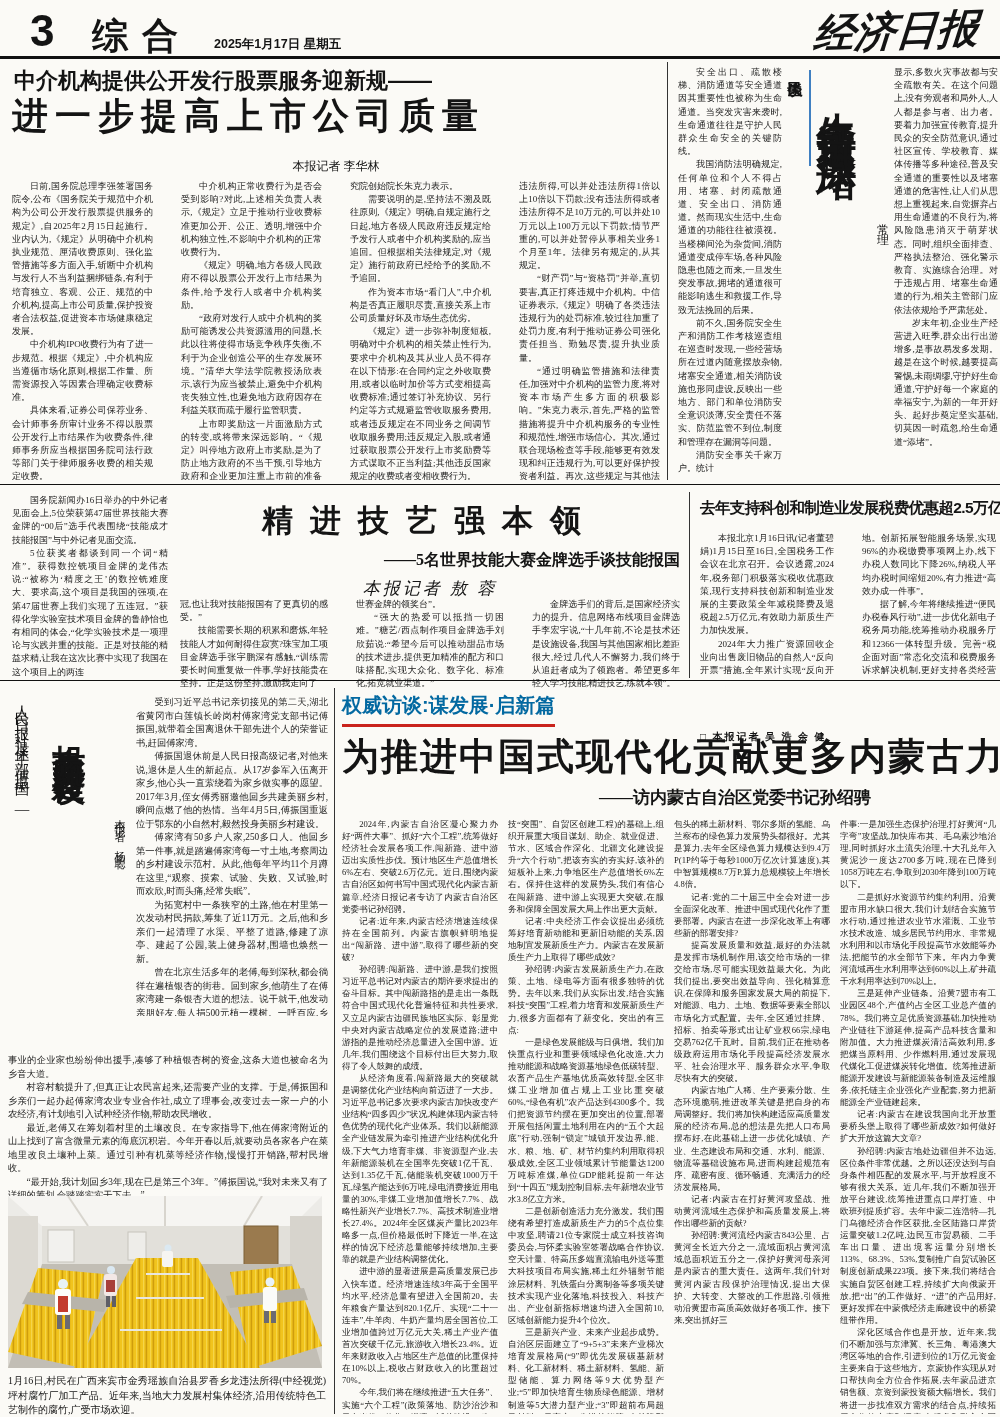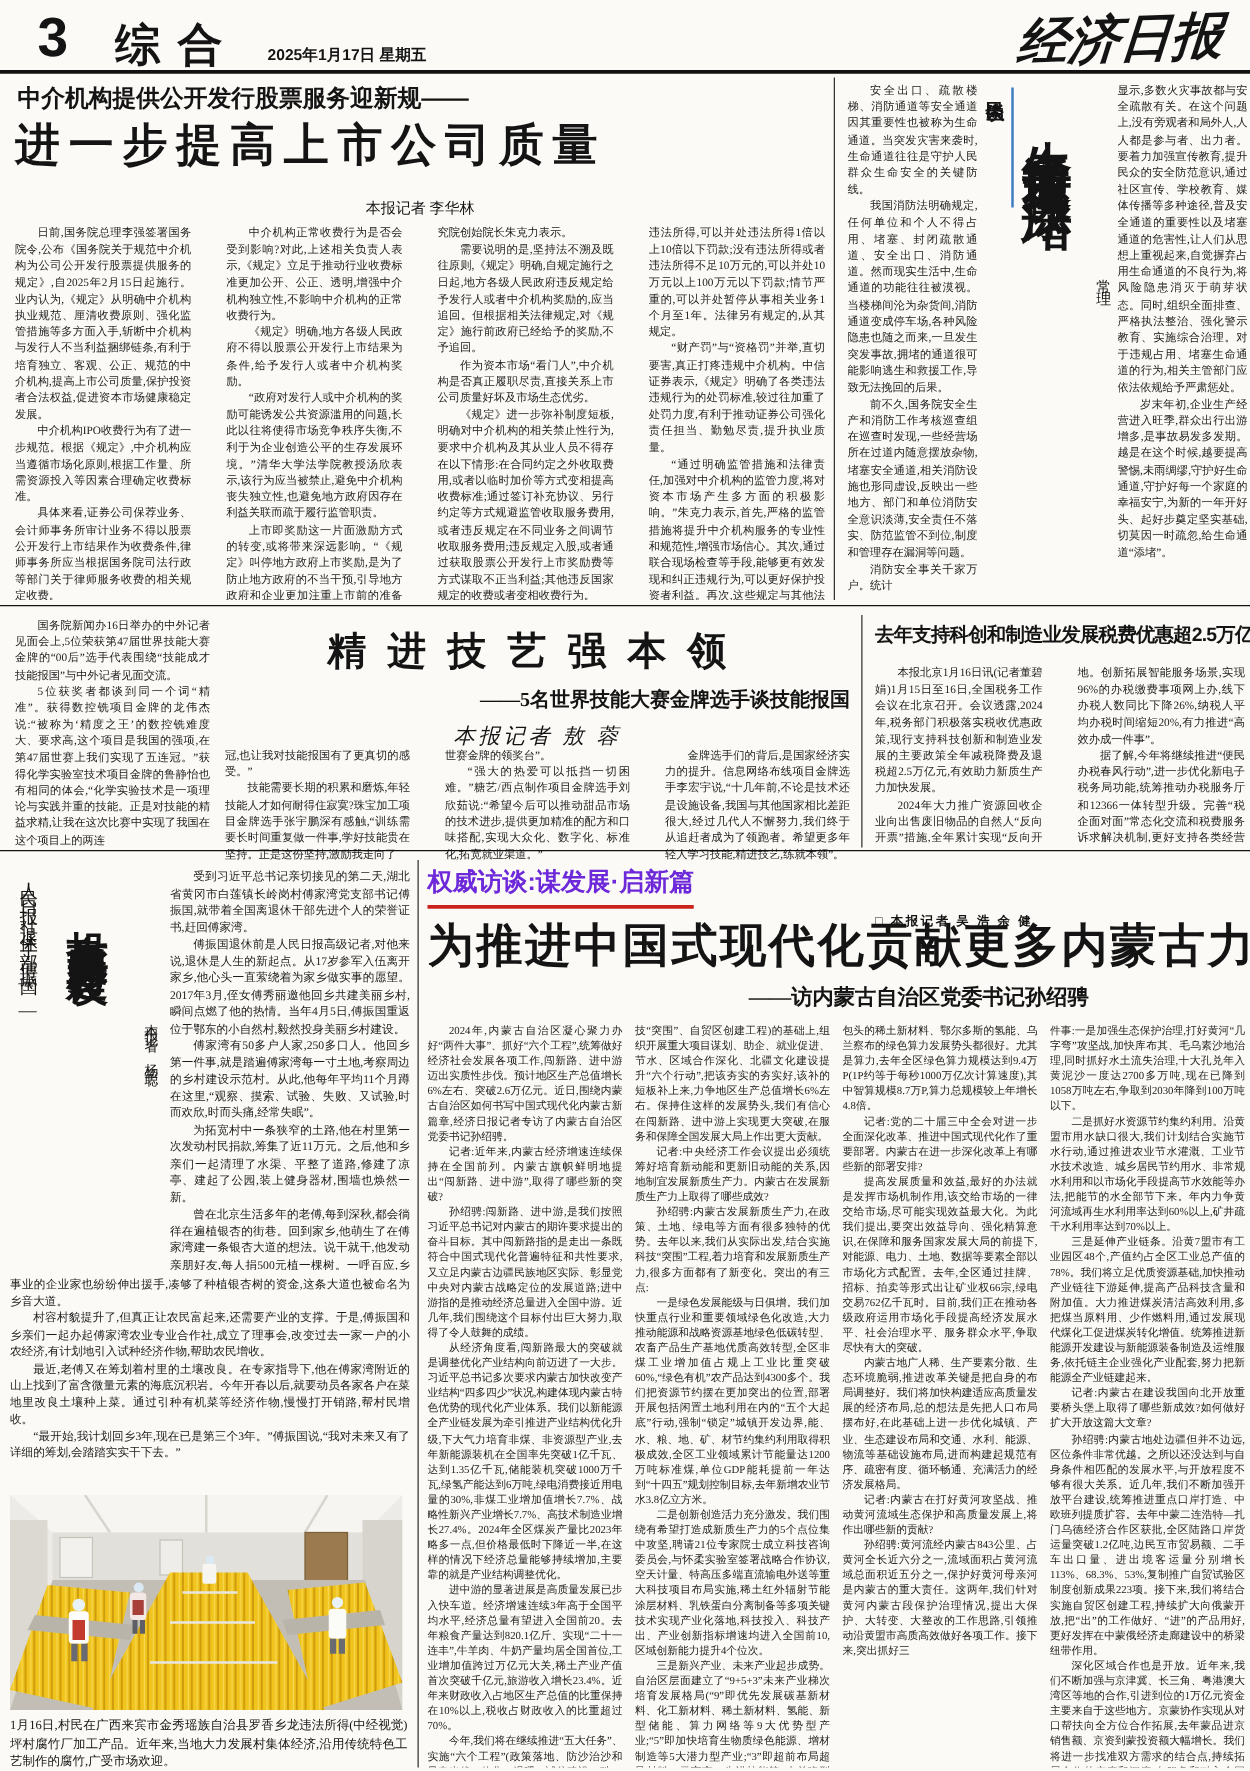--- a/index.html
+++ b/index.html
@@ -14,21 +14,21 @@
   .cont p:first-child{text-indent:0;}
   .colflex{display:flex;gap:28px;}
   .colflex>div{flex:1 1 0;}
   
   .pagenum{font-size:44px;font-weight:900;}
   .secname{font-size:36px;font-weight:900;letter-spacing:14px;}
   .pdate{font-size:12.5px;font-weight:700;}
   .masthead{font-size:41px;font-weight:900;font-style:italic;transform:skewX(-6deg) rotate(-2deg);
             font-family:"DejaVu Serif","Liberation Serif",serif;}
   
-  .kicker{font-size:19px;font-weight:800;}
+  .kicker{font-size:22px;font-weight:800;}
   .leadhead{font-size:36px;font-weight:900;letter-spacing:7px;text-align:left;white-space:nowrap;}
   .byline{font-size:12px;text-align:center;}
   
   .vtext{writing-mode:vertical-rl;text-orientation:upright;}
   .mslabel{font-size:15px;font-weight:800;border-right:2px solid #3f7fc1;padding-right:5px;line-height:18px;}
   .mshead{font-size:40px;font-weight:900;letter-spacing:6px;}
   .msauthor{font-size:12px;letter-spacing:10px;}
   
   .skillstitle{font-size:31px;font-weight:700;letter-spacing:17px;text-align:center;white-space:nowrap;}
   .skillssub{font-size:16px;font-weight:700;text-align:right;}
@@ -36,21 +36,21 @@
   
   .taxhead{font-size:15.5px;font-weight:800;letter-spacing:-0.6px;white-space:nowrap;}
   
   .ruralkicker{font-size:14.5px;letter-spacing:7px;}
   .ruralhead{font-size:33px;font-weight:900;letter-spacing:4px;}
   .ruralby{font-size:11px;letter-spacing:4px;}
   .rural .bodytext{font-size:9.3px;line-height:13.5px;}
   .caption{font-size:10px;line-height:14.5px;text-align:justify;}
   .caption .credit{float:right;}
   
-  .ivlabel{font-size:20px;font-weight:800;color:#6d28d9;border-bottom:3px solid #c9231c;
+  .ivlabel{font-size:20px;font-weight:800;color:#0369a1;border-bottom:3px solid #c9231c;
            padding-bottom:5px;white-space:nowrap;}
   .ivby{font-size:10px;font-weight:700;letter-spacing:2px;margin-top:30px;}
   .ivhead{font-size:37px;font-weight:900;letter-spacing:2px;white-space:nowrap;}
   .ivsub{font-size:17px;font-weight:700;text-align:center;}
   .interview .bodytext{font-size:8.6px;line-height:12.1px;}
 </style>
 </head>
 <body>
 
 <div class="paper">
@@ -158,21 +158,21 @@
     <div class="abs vtext ruralkicker" style="left:12px;top:694px;height:330px;">人民日报社退休干部傅振国——</div>
     <div class="abs vtext ruralhead" style="left:46px;top:718px;height:302px;">投身美丽乡村建设</div>
     <div class="abs vtext ruralby" style="left:112px;top:810px;height:130px;">本报记者 杨学聪</div>
     <div class="abs bodytext" style="left:136px;top:696px;width:192px;height:320px;">
         <p>受到习近平总书记亲切接见的第二天,湖北省黄冈市白莲镇长岭岗村傅家湾党支部书记傅振国,就带着全国离退休干部先进个人的荣誉证书,赶回傅家湾。</p>
         <p>傅振国退休前是人民日报高级记者,对他来说,退休是人生的新起点。从17岁参军入伍离开家乡,他心头一直萦绕着为家乡做实事的愿望。2017年3月,侄女傅秀丽邀他回乡共建美丽乡村,瞬间点燃了他的热情。当年4月5日,傅振国重返位于鄂东的小自然村,毅然投身美丽乡村建设。</p>
         <p>傅家湾有50多户人家,250多口人。他回乡第一件事,就是踏遍傅家湾每一寸土地,考察周边的乡村建设示范村。从此,他每年平均11个月蹲在这里,“观察、摸索、试验、失败、又试验,时而欢欣,时而头痛,经常失眠”。</p>
         <p>为拓宽村中一条狭窄的土路,他在村里第一次发动村民捐款,筹集了近11万元。之后,他和乡亲们一起清理了水渠、平整了道路,修建了凉亭、建起了公园,装上健身器材,围墙也焕然一新。</p>
         <p>曾在北京生活多年的老傅,每到深秋,都会徜徉在遍植银杏的街巷。回到家乡,他萌生了在傅家湾建一条银杏大道的想法。说干就干,他发动亲朋好友,每人捐500元植一棵树。一呼百应,乡亲们很快汇集捐款,在外打拼的乡贤、热衷乡建</p>
       </div>
-    <div class="abs bodytext cont" style="left:8px;top:1022px;width:320px;height:170px;">
+    <div class="abs bodytext cont" style="left:8px;top:1054px;width:320px;height:170px;">
         <p>事业的企业家也纷纷伸出援手,凑够了种植银杏树的资金,这条大道也被命名为乡音大道。</p>
         <p>村容村貌提升了,但真正让农民富起来,还需要产业的支撑。于是,傅振国和乡亲们一起办起傅家湾农业专业合作社,成立了理事会,改变过去一家一户的小农经济,有计划地引入试种经济作物,帮助农民增收。</p>
         <p>最近,老傅又在筹划着村里的土壤改良。在专家指导下,他在傅家湾附近的山上找到了富含微量元素的海底沉积岩。今年开春以后,就要动员各家各户在菜地里改良土壤种上菜。通过引种有机菜等经济作物,慢慢打开销路,帮村民增收。</p>
         <p>“最开始,我计划回乡3年,现在已是第三个3年。”傅振国说,“我对未来又有了详细的筹划,会踏踏实实干下去。”</p>
       </div>
 
     <div class="abs" style="left:8px;top:1196px;width:314px;height:172px;">
       <svg width="314" height="172" viewBox="0 0 314 172">
         <defs>
           <pattern id="ystr" width="7" height="8" patternUnits="userSpaceOnUse">

